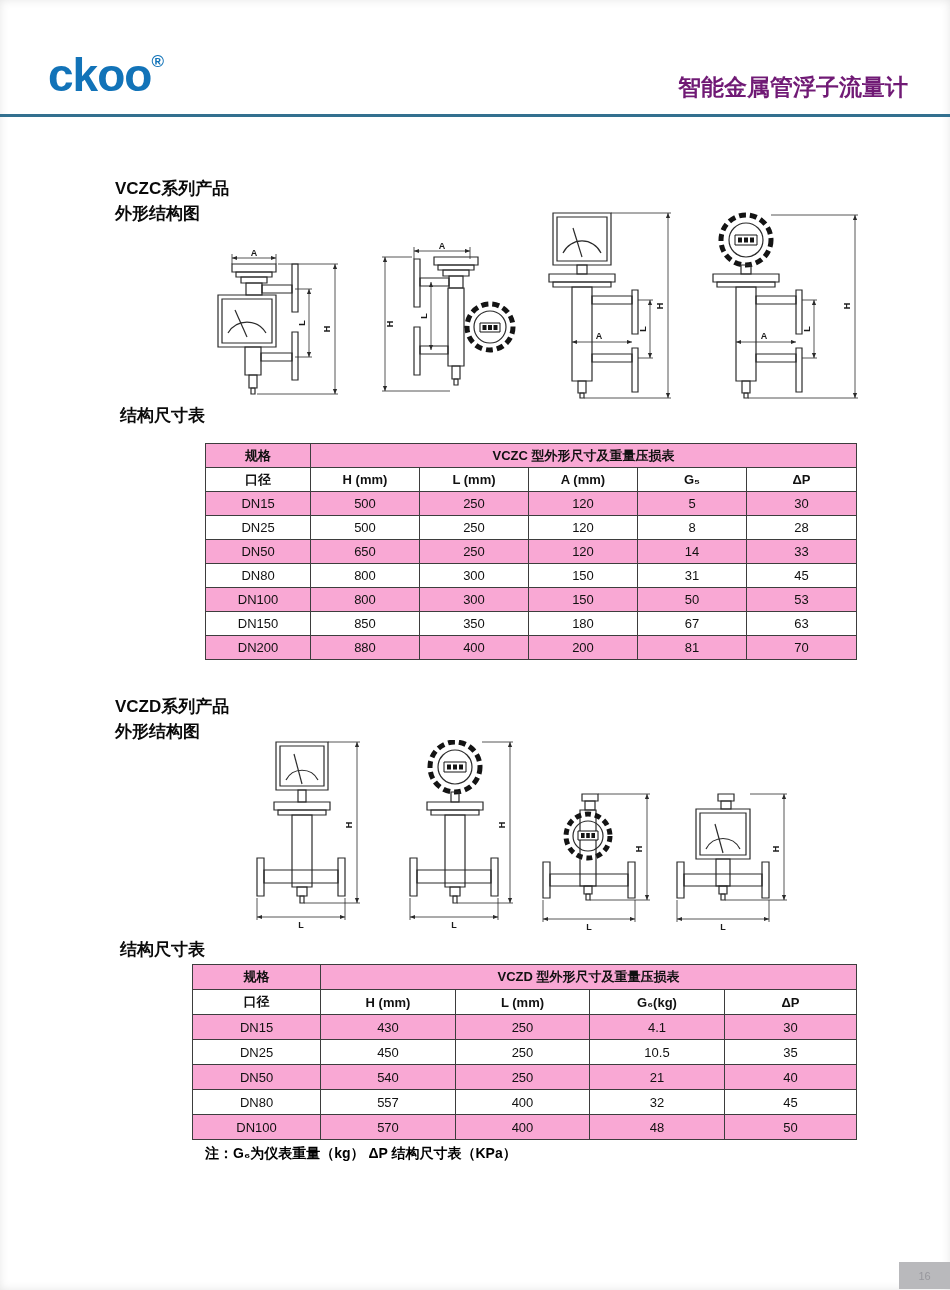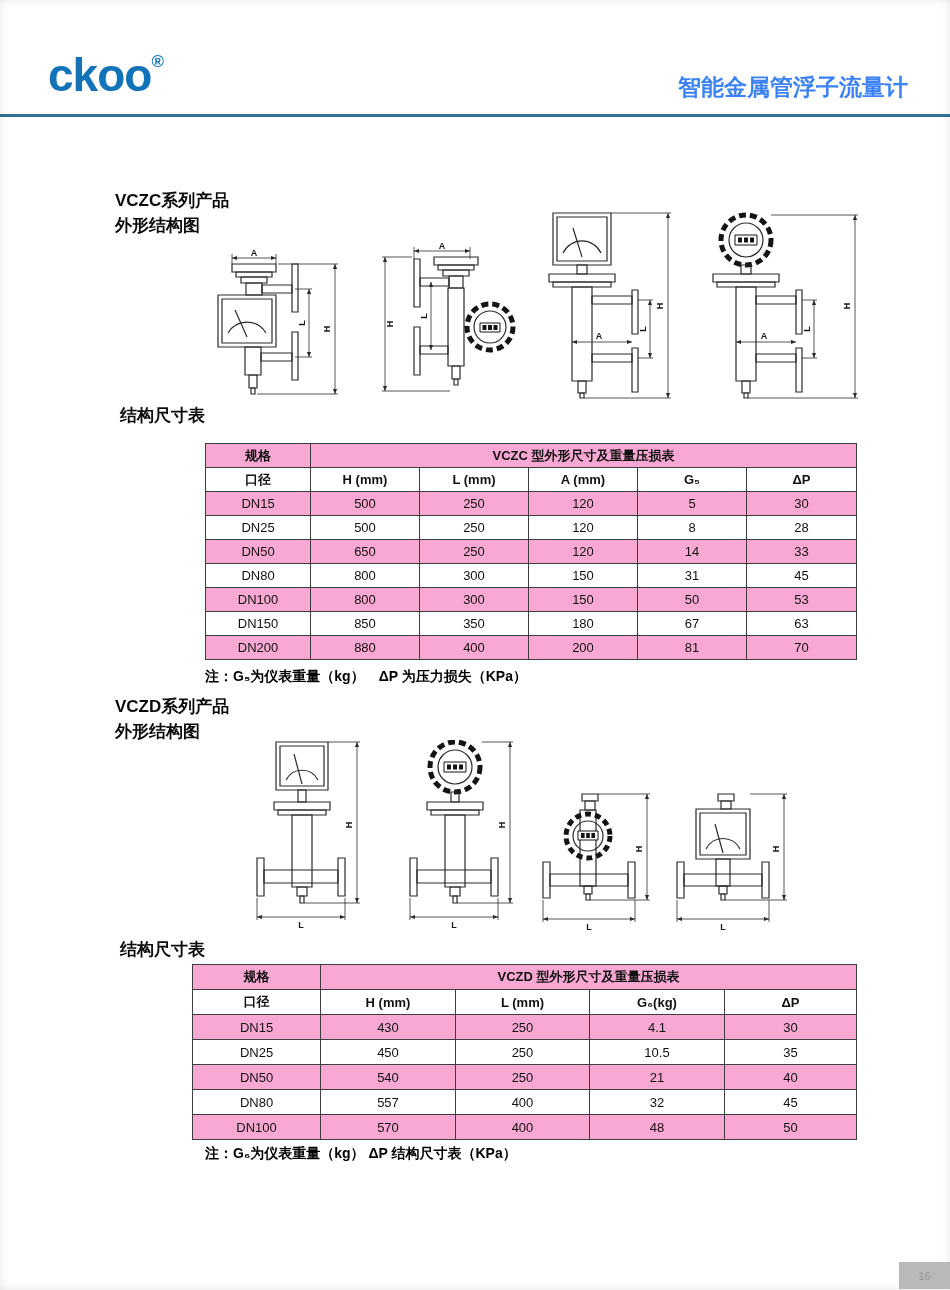--- a/index.html
+++ b/index.html
@@ -6,21 +6,21 @@
   #page {
     position:relative; width:950px; height:1290px; background:#ffffff;
     font-family:"Liberation Sans","DejaVu Sans",sans-serif; color:#111;
     box-shadow: inset 0 0 10px rgba(0,0,0,0.10);
     overflow:hidden;
   }
   
   .logo { position:absolute; left:48px; top:52px; font-size:46px; font-weight:800;
           color:#1273b8; letter-spacing:-1px; line-height:1; }
   .logo sup { font-size:17px; font-weight:700; vertical-align:24px; letter-spacing:0; }
-  .doc-title { position:absolute; right:42px; top:72px; font-size:23px; font-weight:700; color:#3b82f6; }
+  .doc-title { position:absolute; right:42px; top:72px; font-size:23px; font-weight:700; color:#701a75; }
   .hrule { position:absolute; left:0; top:114px; width:950px; height:3px; background:#33708f; }
 
   .sec-title { position:absolute; font-size:17px; font-weight:700; line-height:1.45; color:#0a0a0a; }
   .tbl-heading { position:absolute; font-size:17px; font-weight:700; color:#0a0a0a; }
 
   table.dim-table { position:absolute; border-collapse:collapse; table-layout:fixed; }
   table.dim-table td {
     border:1px solid #3d3d3d; text-align:center; vertical-align:middle;
     font-size:13px; color:#111; padding:0; overflow:hidden; white-space:nowrap;
   }
@@ -55,21 +55,21 @@
       <marker id="arr" markerWidth="6" markerHeight="6" refX="5" refY="2.5" orient="auto-start-reverse" markerUnits="userSpaceOnUse">
         <path d="M0,0.4 L5,2.5 L0,4.6 Z" fill="#2b2b2b"></path>
       </marker>
     </defs>
   </svg>
 
   <div class="logo"><span>ckoo</span><sup>®</sup></div>
   <div class="doc-title">智能金属管浮子流量计</div>
   <div class="hrule"></div>
 
-  <div class="sec-title" style="left:115px; top:189px;">
+  <div class="sec-title" style="left:115px; top:177px;">
     <div>VCZC系列产品</div>
     <div>外形结构图</div>
   </div>
 
   <svg class="draw" style="left:212px; top:250px;" width="135" height="150" viewBox="0 0 135 150">
     <line class="dim" x1="20" y1="8" x2="64" y2="8" marker-start="url(#arr)" marker-end="url(#arr)"></line>
     <line class="dim" x1="20" y1="4" x2="20" y2="14"></line>
       <line class="dim" x1="64" y1="4" x2="64" y2="14"></line>
     <text x="42" y="6" text-anchor="middle">A</text>
     <rect class="sh" x="20" y="14" width="44" height="8"></rect>
@@ -260,21 +260,20 @@
       <td>DN200</td>
       <td>880</td>
       <td>400</td>
       <td>200</td>
       <td>81</td>
       <td>70</td>
     </tr>
   </tbody>
     </table>
 
-  <div class="note" style="left:205px; top:668px;">注：G₅为仪表重量（kg）　ΔP 为压力损失（KPa）</div>
 
   <div class="sec-title" style="left:115px; top:695px;">
     <div>VCZD系列产品</div>
     <div>外形结构图</div>
   </div>
 
   <svg class="draw" style="left:252px; top:740px;" width="115" height="190" viewBox="0 0 115 190">
     <rect class="sh" x="24" y="2" width="52" height="48"></rect>
       <rect class="sh" x="28" y="6" width="44" height="40"></rect>
     <path class="sh" d="M34,40 A18,18 0 0 1 66,40"></path>

